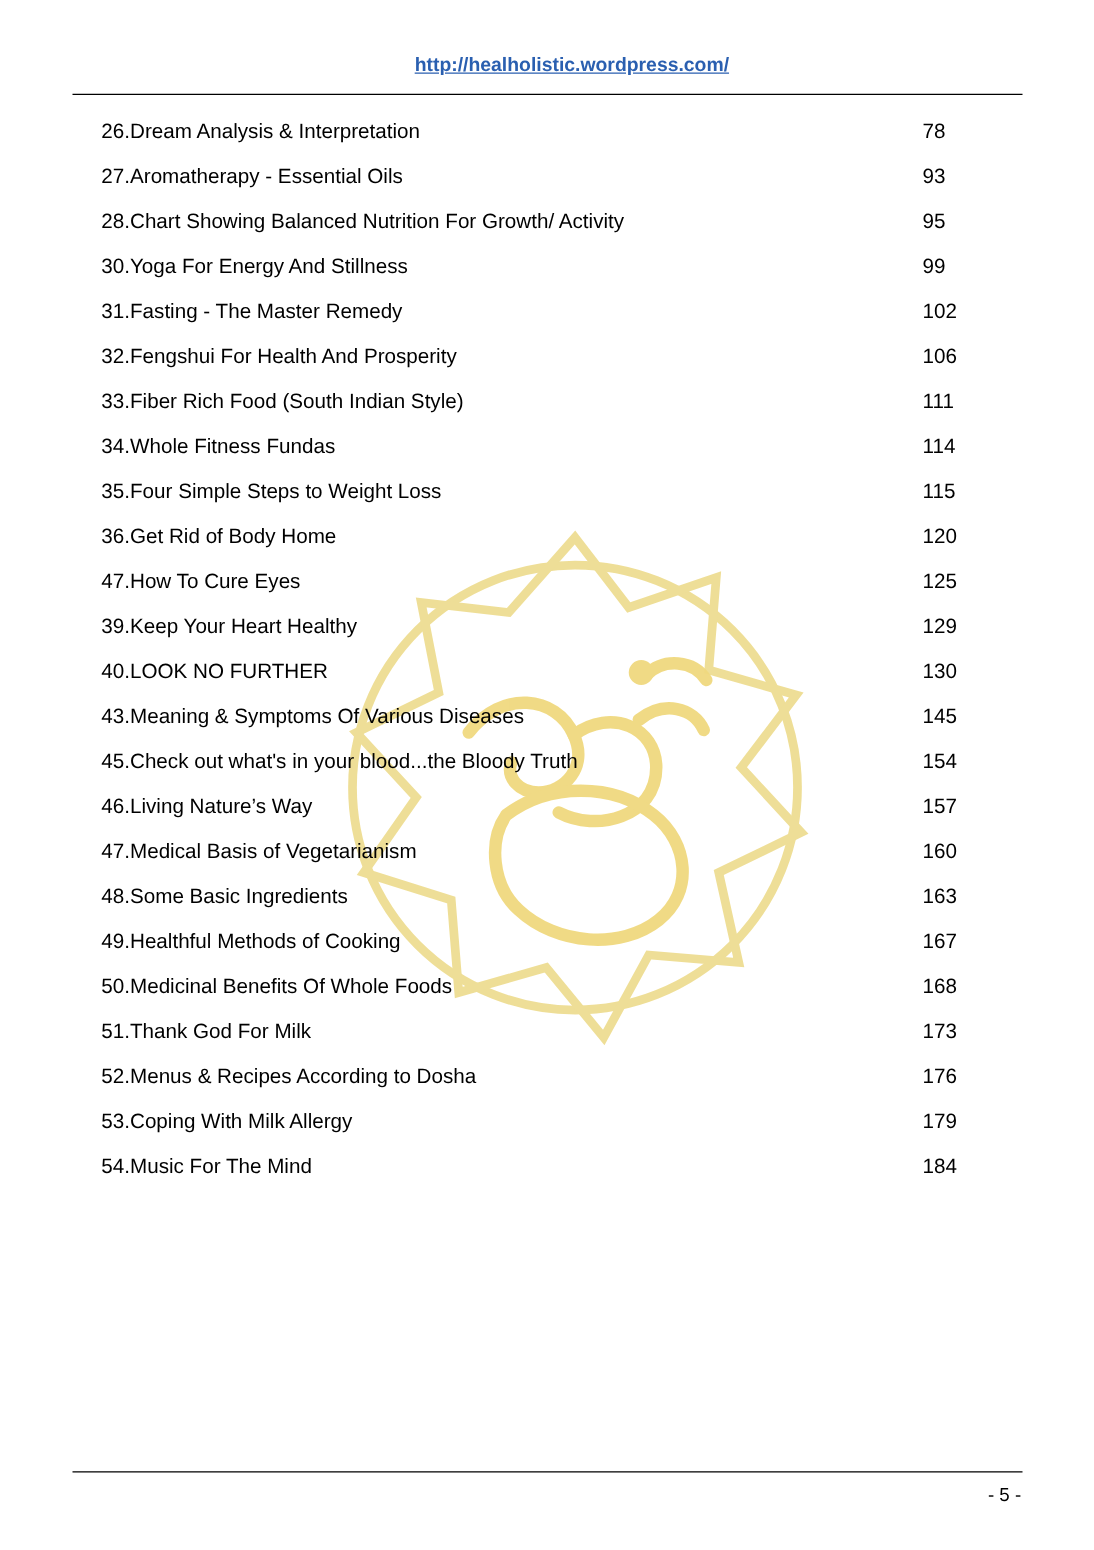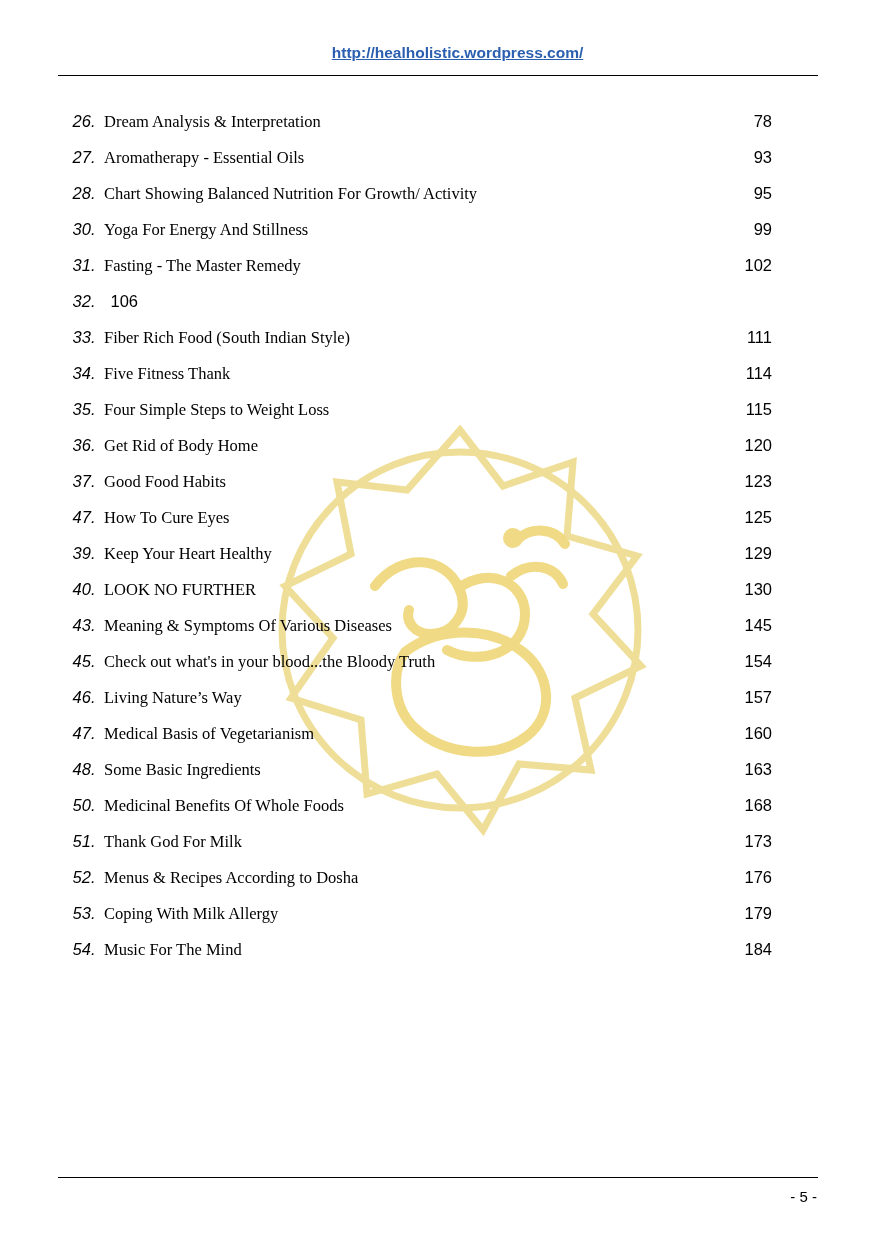--- a/index.html
+++ b/index.html
@@ -105,38 +105,35 @@
   .toc-row {
     display: flex;
     align-items: baseline;
     height: 36px;
     font-size: 16.5px;
     color: #000;
   }
   .toc-num {
     width: 46px;
     flex: 0 0 46px;
-    text-align: center;
+    text-align: right;
     padding-left: 6px;
     box-sizing: border-box;
-    font-style: italic;
   }
   .toc-title {
     flex: 1 1 auto;
     white-space: nowrap;
     overflow: hidden;
-    font-family: Liberation Serif, serif;
   }
   .toc-page {
     flex: 0 0 80px;
     width: 80px;
-    text-align: right;
+    text-align: left;
     padding-right: 46px;
     box-sizing: border-box;
-    margin-top: 16px;
   }
 </style>
 </head>
 <body>
 
 <div class="page">
 
   <div class="watermark">
     <div class="wm-glow"></div>
     <svg class="wm-svg" width="420" height="470" viewBox="0 0 420 470">
@@ -180,48 +177,44 @@
       <span class="toc-title">Yoga For Energy And Stillness</span>
       <span class="toc-page">99</span>
     </div>
     <div class="toc-row">
       <span class="toc-num">31.</span>
       <span class="toc-title">Fasting - The Master Remedy</span>
       <span class="toc-page">102</span>
     </div>
     <div class="toc-row">
       <span class="toc-num">32.</span>
+      <span class="toc-title">Fengshui For Health And Prosperity</span>
       <span class="toc-page">106</span>
     </div>
     <div class="toc-row">
       <span class="toc-num">33.</span>
       <span class="toc-title">Fiber Rich Food (South Indian Style)</span>
       <span class="toc-page">111</span>
     </div>
     <div class="toc-row">
       <span class="toc-num">34.</span>
-      <span class="toc-title">Five Fitness Thank</span>
+      <span class="toc-title">Whole Fitness Fundas</span>
       <span class="toc-page">114</span>
     </div>
     <div class="toc-row">
       <span class="toc-num">35.</span>
       <span class="toc-title">Four Simple Steps to Weight Loss</span>
       <span class="toc-page">115</span>
     </div>
     <div class="toc-row">
       <span class="toc-num">36.</span>
       <span class="toc-title">Get Rid of Body Home</span>
       <span class="toc-page">120</span>
     </div>
     <div class="toc-row">
-      <span class="toc-num">37.</span>
-      <span class="toc-title">Good Food Habits</span>
-      <span class="toc-page">123</span>
-    </div>
-    <div class="toc-row">
       <span class="toc-num">47.</span>
       <span class="toc-title">How To Cure Eyes</span>
       <span class="toc-page">125</span>
     </div>
     <div class="toc-row">
       <span class="toc-num">39.</span>
       <span class="toc-title">Keep Your Heart Healthy</span>
       <span class="toc-page">129</span>
     </div>
     <div class="toc-row">
@@ -248,20 +241,25 @@
       <span class="toc-num">47.</span>
       <span class="toc-title">Medical Basis of Vegetarianism</span>
       <span class="toc-page">160</span>
     </div>
     <div class="toc-row">
       <span class="toc-num">48.</span>
       <span class="toc-title">Some Basic Ingredients</span>
       <span class="toc-page">163</span>
     </div>
     <div class="toc-row">
+      <span class="toc-num">49.</span>
+      <span class="toc-title">Healthful Methods of Cooking</span>
+      <span class="toc-page">167</span>
+    </div>
+    <div class="toc-row">
       <span class="toc-num">50.</span>
       <span class="toc-title">Medicinal Benefits Of Whole Foods</span>
       <span class="toc-page">168</span>
     </div>
     <div class="toc-row">
       <span class="toc-num">51.</span>
       <span class="toc-title">Thank God For Milk</span>
       <span class="toc-page">173</span>
     </div>
     <div class="toc-row">

